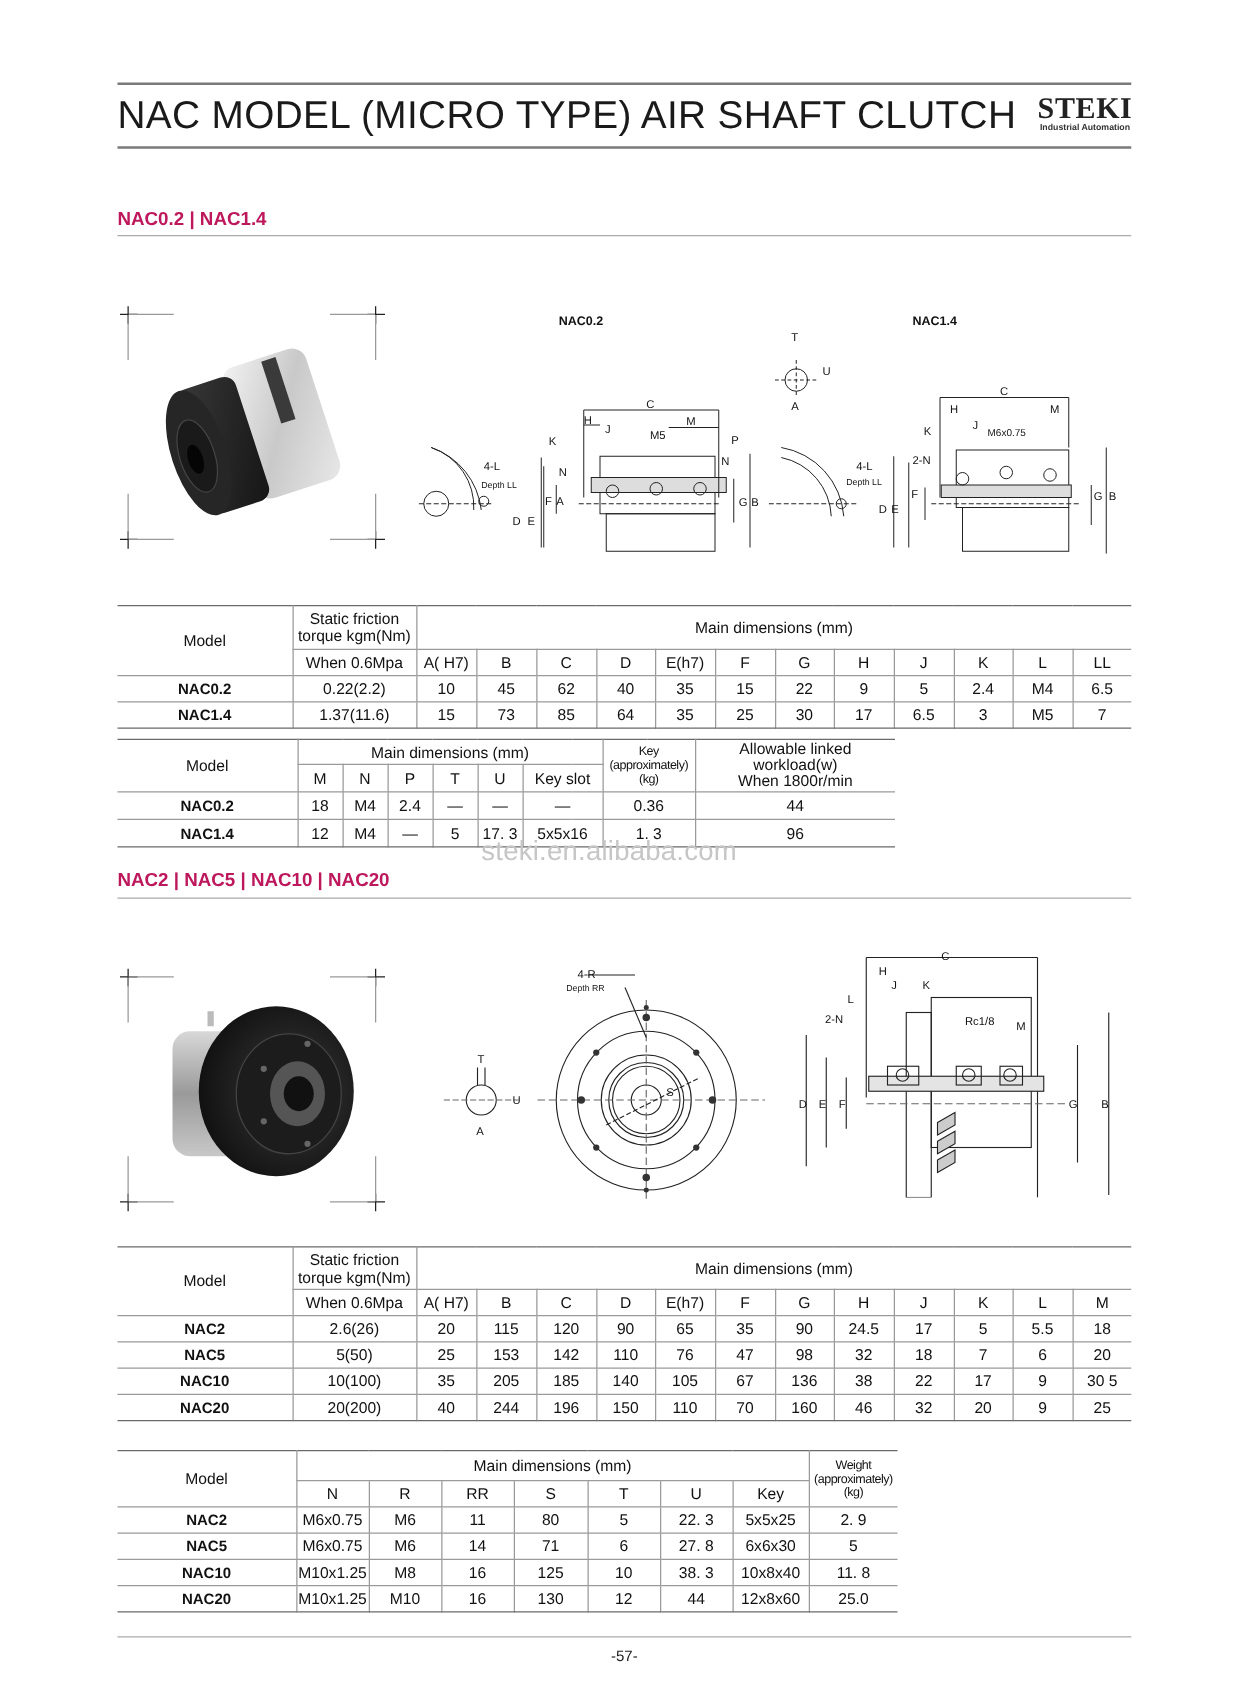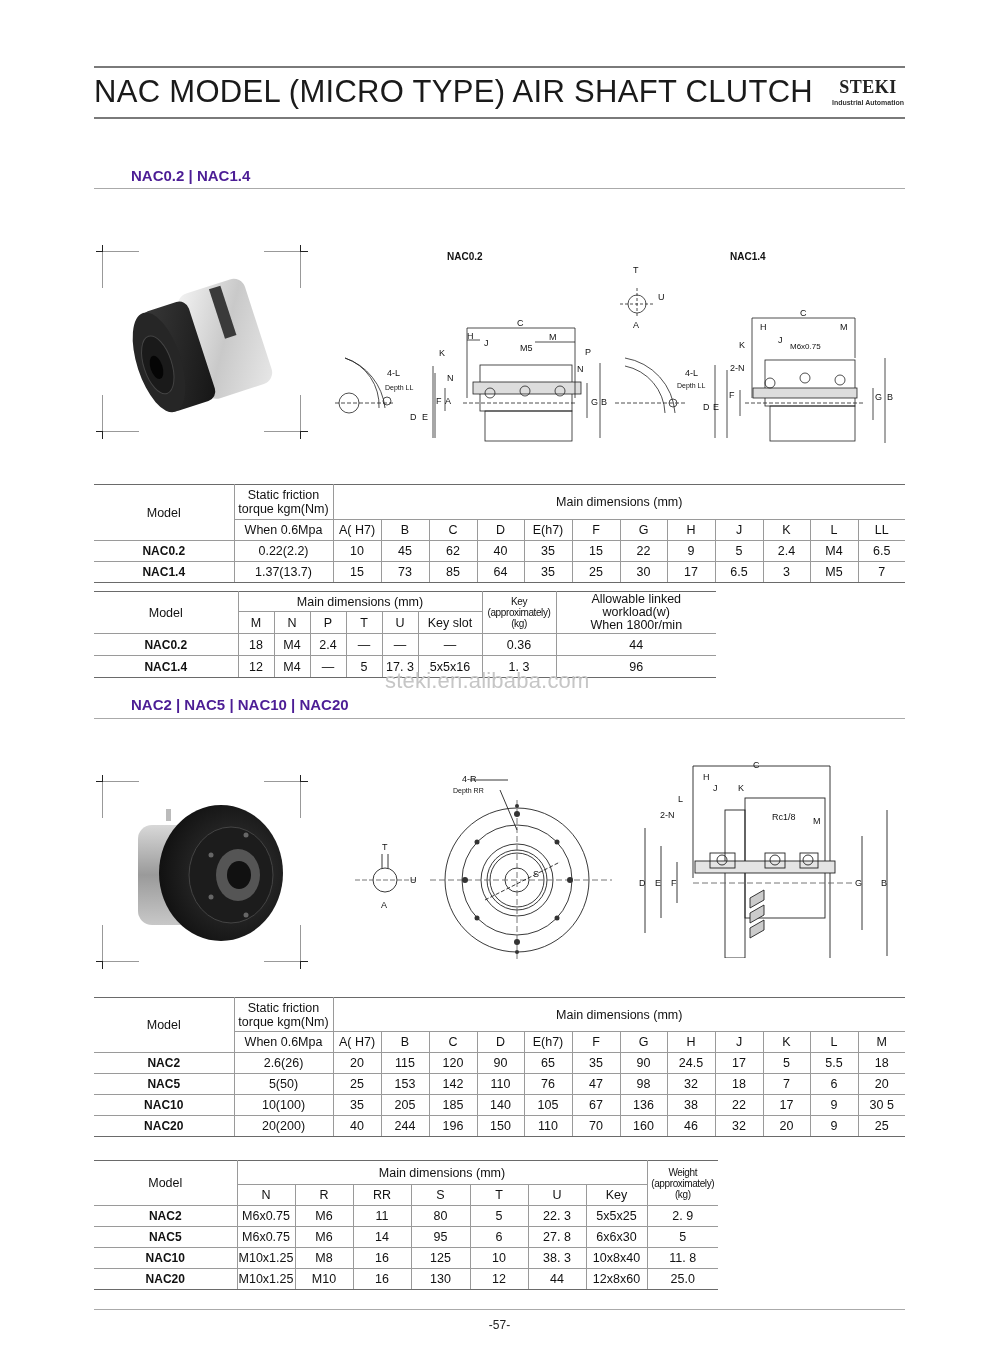--- a/index.html
+++ b/index.html
@@ -4,24 +4,24 @@
 <style>
   * { box-sizing: border-box; margin: 0; padding: 0; }
   html, body { width: 999px; height: 1357px; background: #ffffff; overflow: hidden; }
   body { position: relative; font-family: "Liberation Sans", sans-serif; color: #111; }
 
   .abs { position: absolute; }
   .rule { position: absolute; left: 94px; width: 811px; background: #7a7a7a; }
 
   .page-title { position: absolute; left: 94px; top: 74px; font-size: 31px; letter-spacing: 0.3px; color: #1a1a1a; font-weight: normal; }
   .logo { position: absolute; left: 830px; top: 76px; width: 76px; text-align: center; }
-  .logo-word { font-family: "Liberation Serif", serif; font-size: 18px; font-weight: bold; letter-spacing: 0.5px; line-height: 22px; color: #222; position: relative; }
+  .logo-word { font-family: "Liberation Serif", serif; font-size: 24px; font-weight: bold; letter-spacing: 0.5px; line-height: 22px; color: #222; position: relative; }
   .logo-sub { font-family: Liberation Sans, sans-serif; font-size: 7px; font-weight: bold; color: #333; margin-top: 1px; }
 
-  .section-title { position: absolute; left: 94px; font-size: 15px; font-weight: bold; color: #4c1d95; margin-left: 37px; }
+  .section-title { position: absolute; left: 94px; font-size: 15px; font-weight: bold; color: #be185d; }
 
   .watermark { position: absolute; left: 385px; top: 668px; font-size: 22px; color: #c6c6c6; letter-spacing: 0.2px; }
   .page-number { position: absolute; left: 0; width: 999px; top: 1318px; text-align: center; font-size: 12px; color: #222; }
 
   
   table.spec { position: absolute; border-collapse: collapse; font-size: 12.5px; color: #111; }
   table.spec td { border: 1px solid #9a9a9a; text-align: center; vertical-align: middle; padding: 0; line-height: 14px; white-space: nowrap; }
   table.spec tr:first-child td { border-top: 1px solid #6a6a6a; }
   table.spec tr:last-child td { border-bottom: 1px solid #6a6a6a; }
   table.spec td:first-child { border-left: none; }
@@ -238,21 +238,21 @@
     <td>15</td>
     <td>22</td>
     <td>9</td>
     <td>5</td>
     <td>2.4</td>
     <td>M4</td>
     <td class="last">6.5</td>
   </tr>
   <tr style="height:21px;">
     <td class="model">NAC1.4</td>
-    <td>1.37(13.7)</td>
+    <td>1.37(11.6)</td>
     <td>15</td>
     <td>73</td>
     <td>85</td>
     <td>64</td>
     <td>35</td>
     <td>25</td>
     <td>30</td>
     <td>17</td>
     <td>6.5</td>
     <td>3</td>
@@ -584,21 +584,21 @@
     <td>5</td>
     <td>22. 3</td>
     <td>5x5x25</td>
     <td class="last">2. 9</td>
   </tr>
   <tr style="height:21px;">
     <td class="model">NAC5</td>
     <td>M6x0.75</td>
     <td>M6</td>
     <td>14</td>
-    <td>95</td>
+    <td>71</td>
     <td>6</td>
     <td>27. 8</td>
     <td>6x6x30</td>
     <td class="last">5</td>
   </tr>
   <tr style="height:21px;">
     <td class="model">NAC10</td>
     <td>M10x1.25</td>
     <td>M8</td>
     <td>16</td>

